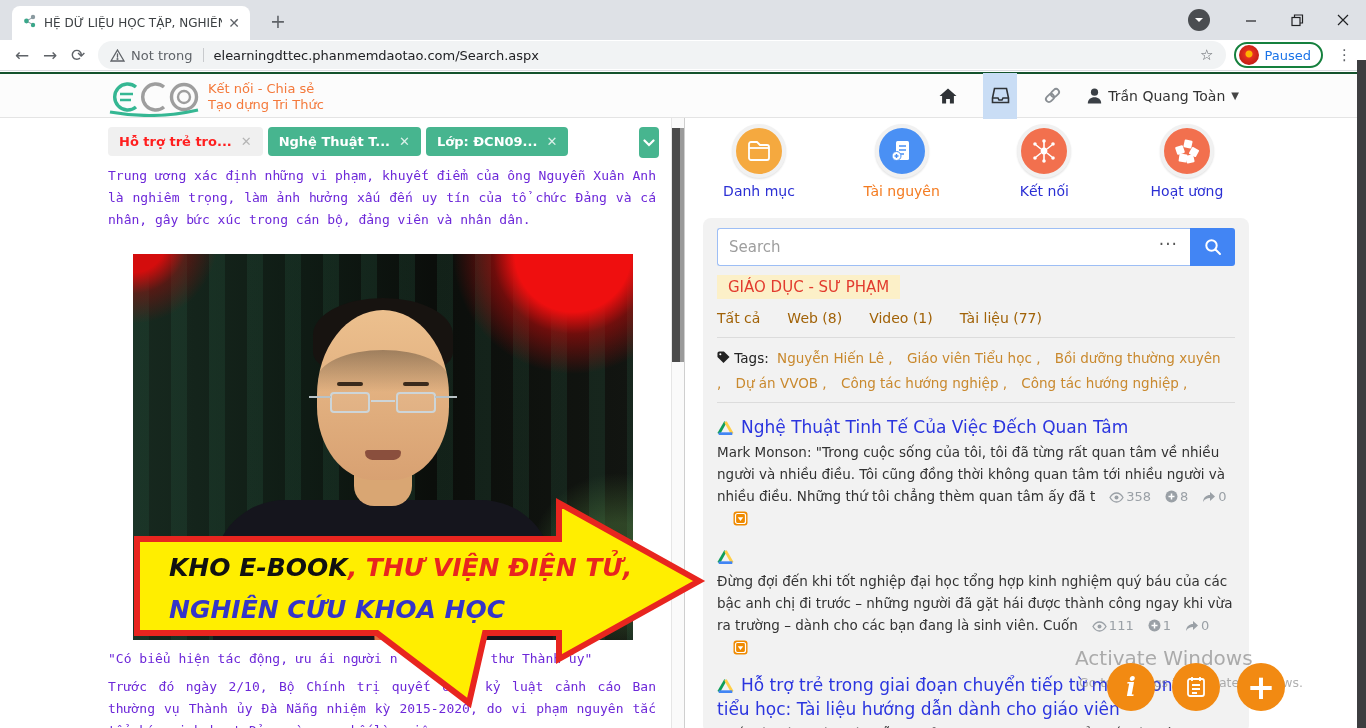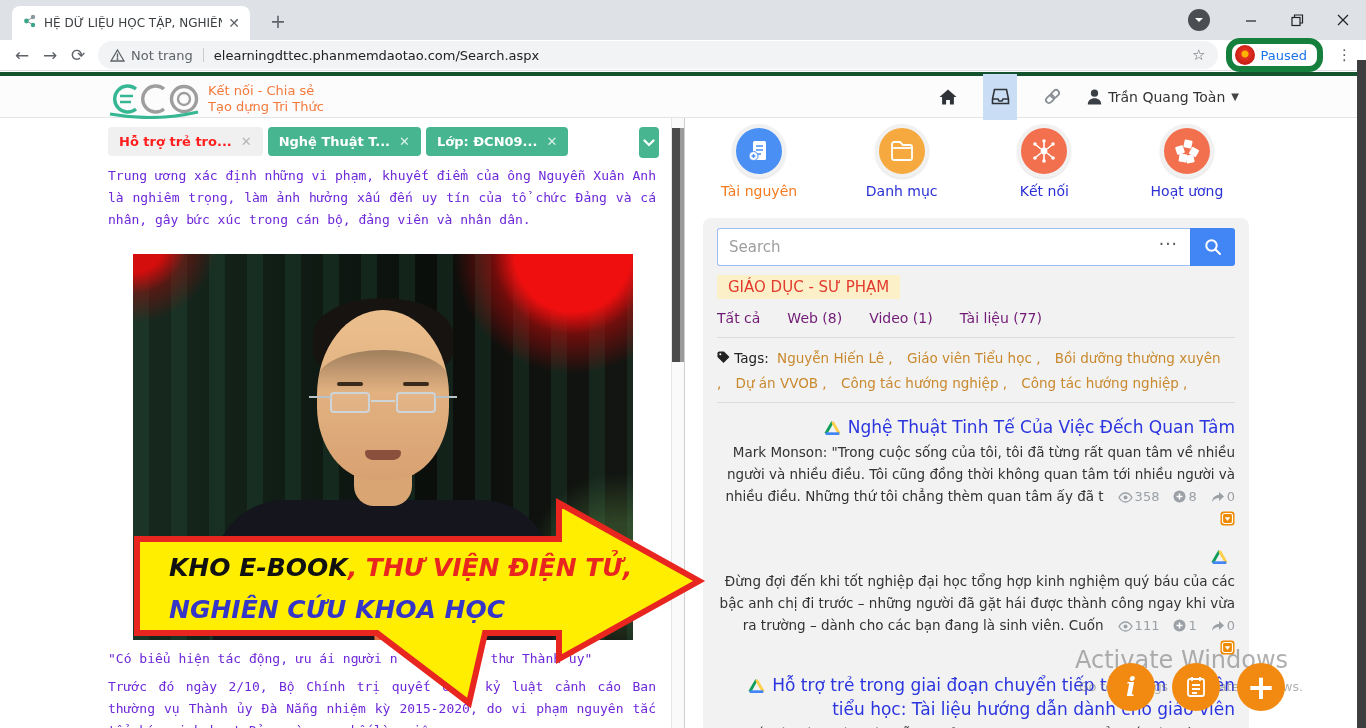--- a/index.html
+++ b/index.html
@@ -18,27 +18,27 @@
   .wc svg { display:block; }
   .media-btn { width:22px; height:22px; border-radius:50%; background:#4a4d51; display:flex; align-items:center; justify-content:center; margin-right:18px; }
 
   .toolbar { position:absolute; left:0; top:40px; width:1366px; height:31px; background:#fff; border-bottom:1px solid #dadce0; display:flex; align-items:center; padding:0 8px; }
   .navbtn { width:28px; height:28px; display:flex; align-items:center; justify-content:center; color:#5f6368; font-size:17px; }
   .omnibox { flex:1; height:28px; background:#f1f3f4; border-radius:14px; margin:0 8px 0 6px; display:flex; align-items:center; padding:0 12px; font-size:13px; color:#5f6368; }
   .omni-warn { margin-right:6px; display:flex; }
   .omni-sep { width:1px; height:14px; background:#c8cacd; margin:0 10px; }
   .omni-url { color:#202124; font-size:13px; }
   .omni-star { margin-left:auto; color:#5f6368; font-size:15px; }
-  .paused-pill { display:flex; align-items:center; gap:6px; border:6px solid #15803d; border-radius:14px; background:#fff; padding:1px 10px 1px 3px; margin-right:8px; }
+  .paused-pill { display:flex; align-items:center; gap:6px; border:2px solid #15803d; border-radius:14px; background:#fff; padding:1px 10px 1px 3px; margin-right:8px; }
   .paused-logo { width:20px; height:20px; border-radius:50%; background:radial-gradient(circle at 50% 45%, #ffb300 0 3px, #e53020 4px, #c62016 10px); }
   .paused-txt { color:#1a73e8; font-size:13px; }
   .kebab { color:#5f6368; font-size:15px; padding:0 6px; letter-spacing:0; }
 
   
-  .site-header { position:absolute; left:0; top:72px; width:1357px; height:46px; background:#fcfcfc; border-bottom:1px solid #e4e4e4; border-top:4px solid #14532d; }
+  .site-header { position:absolute; left:0; top:72px; width:1357px; height:46px; background:#fcfcfc; border-bottom:1px solid #e4e4e4; border-top:2px solid #14532d; }
   .logo-wrap { position:absolute; left:108px; top:3px; display:flex; align-items:center; gap:8px; }
   .tagline { color:#f4793b; font-size:13px; line-height:16px; }
   .hdr-right { position:absolute; right:118px; top:0; height:100%; display:flex; align-items:center; gap:20px; }
   .hdr-ico { display:flex; align-items:center; justify-content:center; width:30px; height:36px; }
   .hdr-ico.active { background:#c9ddf5; width:34px; height:46px; }
   .user-chip { display:flex; align-items:center; gap:6px; color:#333; font-size:14px; }
   .caret { font-size:10px; color:#444; }
 
   
   .left-pane { position:absolute; left:0; top:118px; width:700px; height:610px; }
@@ -98,38 +98,38 @@
   .nav-label.orange { color:#f47b20; }
 
   .card { position:absolute; left:0; top:100px; width:546px; height:515px; background:#f2f2f2; border-radius:8px; padding:10px 14px; }
   .search-row { display:flex; }
   .search-box { position:relative; flex:1; }
   .search-input { width:100%; height:38px; border:1px solid #9dbef5; border-right:none; border-radius:3px 0 0 3px; padding:0 34px 0 11px; font-size:15px; color:#333; background:#fff; font-family:inherit; }
   .search-input::placeholder { color:#9e9e9e; }
   .search-dots { position:absolute; right:12px; top:6px; color:#555; font-size:17px; letter-spacing:1px; }
   .search-btn { width:45px; height:38px; background:#4285f4; border:none; border-radius:0 3px 3px 0; display:flex; align-items:center; justify-content:center; }
   .cat-badge { display:inline-block; margin-top:9px; background:#fcf0c8; color:#e23b2e; font-size:15px; padding:3px 11px; }
-  .filter-row { display:flex; gap:27px; margin-top:11px; padding-bottom:11px; border-bottom:1px solid #dcdcdc; font-size:14px; color:#701a75; }
+  .filter-row { display:flex; gap:27px; margin-top:11px; padding-bottom:11px; border-bottom:1px solid #dcdcdc; font-size:14px; color:#a16207; }
   .tags-row { padding:8px 0 6px; border-bottom:1px solid #dcdcdc; font-size:13.5px; line-height:25px; color:#222; }
   .tags-label { margin-right:4px; }
   .tag { color:#c9892e; margin-right:10px; }
   .tag::after { content:" ,"; }
   .tag:last-child::after { content:" ,"; }
 
-  .result { margin-top:12px;text-align:right; }
+  .result { margin-top:12px; }
   .r-title { font-size:17px; color:#2b35df; line-height:24px; }
   .r-title svg { vertical-align:-2px; margin-right:7px; }
   .r-desc { font-size:13.5px; color:#333; line-height:22px; margin-top:2px; }
   .stat { color:#9aa0a6; font-size:13px; white-space:nowrap; margin-left:14px; }
   .stat svg { vertical-align:-2px; margin-right:2px; }
   .dl-box { display:inline-block; margin-left:16px; vertical-align:-2px; }
 
   
   .watermark { position:absolute; left:1075px; top:646px; z-index:5; color:rgba(112,112,112,.55); }
-  .wm1 { font-size:24px; }
+  .wm1 { font-size:20px; }
   .wm2 { font-size:12.5px; margin-top:5px; margin-left:4px; }
   .fab { position:absolute; width:48px; height:48px; border-radius:50%; background:#f28a12; color:#fff; display:flex; align-items:center; justify-content:center; z-index:6; top:663px; }
   .fab-i { left:1107px; font:bold italic 26px "DejaVu Serif",serif; }
   .fab-note { left:1172px; }
   .fab-plus { left:1237px; font-size:34px; font-weight:bold; line-height:1; }
 
   .page-scrollbar { position:absolute; right:0; top:60px; width:9px; height:668px; background:#3d3e40; z-index:20; }
 </style>
 </head>
 <body>
@@ -180,21 +180,21 @@
     <span class="navbtn">→</span>
     <span class="navbtn">⟳</span>
     <div class="omnibox">
       <span class="omni-warn">
         <svg width="15" height="13" viewBox="0 0 15 13" fill="none" stroke="#5f6368" stroke-width="1.3">
             <path d="M7.5 1L14 12H1z"></path>
             <path d="M7.5 5v3.2" stroke-linecap="round"></path>
             <circle cx="7.5" cy="10" r="0.4" fill="#5f6368"></circle>
           </svg>
       </span>
-      <span>Not trang</span>
+      <span>Not trong</span>
       <span class="omni-sep"></span>
       <span class="omni-url">elearningdttec.phanmemdaotao.com/Search.aspx</span>
       <span class="omni-star">☆</span>
     </div>
     <div class="paused-pill">
       <span class="paused-logo"></span>
       <span class="paused-txt">Paused</span>
     </div>
     <span class="kebab">⋮</span>
   </div>
@@ -307,38 +307,38 @@
 
     <div class="pane-scrollbar">
       <div class="pane-thumb"></div>
     </div>
   </div>
 
   <div class="right-pane">
 
     <div class="nav-row">
       <div class="nav-item">
+        <div class="nav-circle" style="background:#f5a93f;">
+          <svg width="28" height="28" viewBox="0 0 28 28" fill="none" stroke="#fff" stroke-width="1.8">
+              <path d="M4 9.5V7a2 2 0 0 1 2-2h6l3 3h7a2 2 0 0 1 2 2v11a2 2 0 0 1-2 2H6a2 2 0 0 1-2-2z"></path>
+              <path d="M4 11h20"></path>
+            </svg>
+        </div>
+        <div class="nav-label">Danh mục</div>
+      </div>
+      <div class="nav-item">
         <div class="nav-circle" style="background:#4a90f4;">
           <svg width="28" height="28" viewBox="0 0 28 28">
               <rect x="8" y="4" width="13" height="19" rx="1.5" fill="#fff"></rect>
               <path d="M11 9h7M11 13h7M11 17h5" stroke="#4a90f4" stroke-width="1.6"></path>
               <circle cx="8.5" cy="19" r="4.5" fill="#fff" stroke="#4a90f4" stroke-width="1"></circle>
               <path d="M6.5 19h4M8.5 17v4" stroke="#4a90f4" stroke-width="1.4"></path>
             </svg>
         </div>
         <div class="nav-label orange">Tài nguyên</div>
-      </div>
-      <div class="nav-item">
-        <div class="nav-circle" style="background:#f5a93f;">
-          <svg width="28" height="28" viewBox="0 0 28 28" fill="none" stroke="#fff" stroke-width="1.8">
-              <path d="M4 9.5V7a2 2 0 0 1 2-2h6l3 3h7a2 2 0 0 1 2 2v11a2 2 0 0 1-2 2H6a2 2 0 0 1-2-2z"></path>
-              <path d="M4 11h20"></path>
-            </svg>
-        </div>
-        <div class="nav-label">Danh mục</div>
       </div>
       <div class="nav-item">
         <div class="nav-circle" style="background:#f2704e;">
           <svg width="28" height="28" viewBox="0 0 28 28" stroke="#fff" stroke-width="1.6">
               <circle cx="14" cy="14" r="2.6" fill="#fff"></circle>
               <path d="M14 11V5M14 17v6M11 12L6 8M17 12l5-4M11 16l-5 4M17 16l5 4"></path>
               <circle cx="14" cy="4" r="1.8" fill="#fff" stroke="none"></circle>
               <circle cx="14" cy="24" r="1.8" fill="#fff" stroke="none"></circle>
               <circle cx="5" cy="7" r="1.8" fill="#fff" stroke="none"></circle>
               <circle cx="23" cy="7" r="1.8" fill="#fff" stroke="none"></circle>

